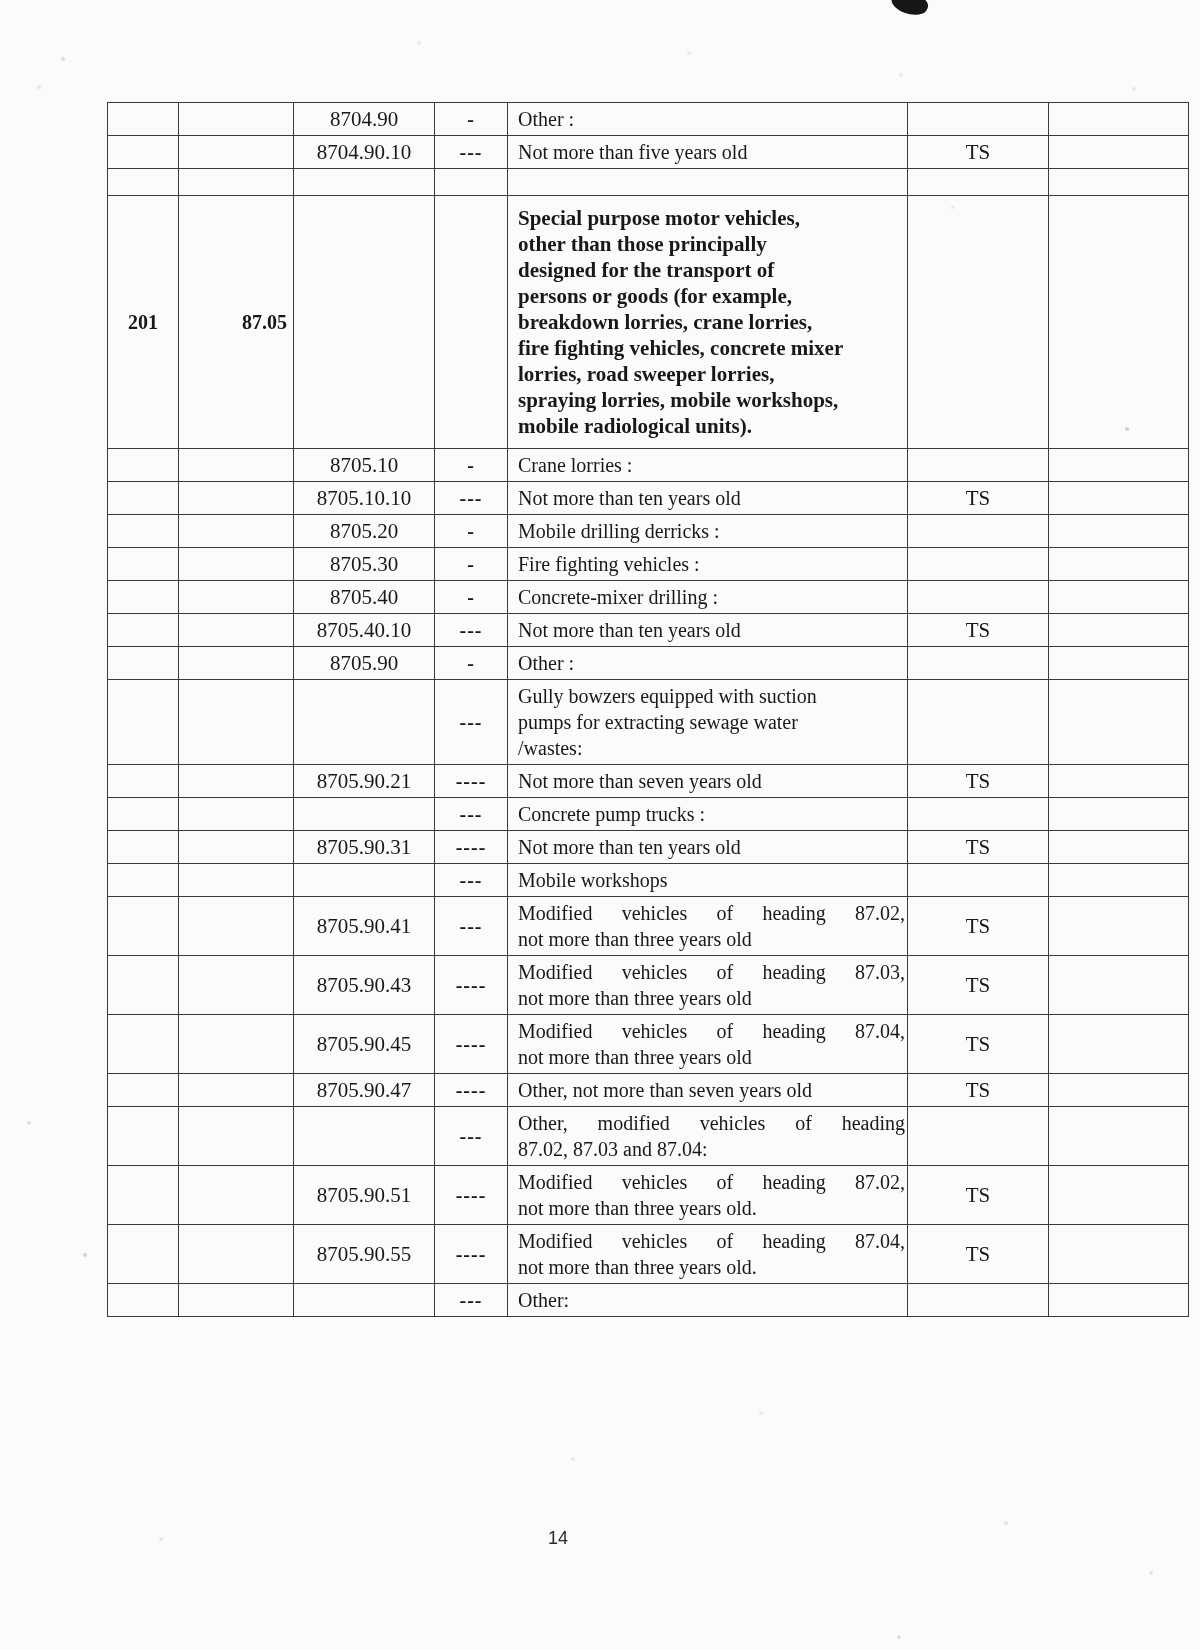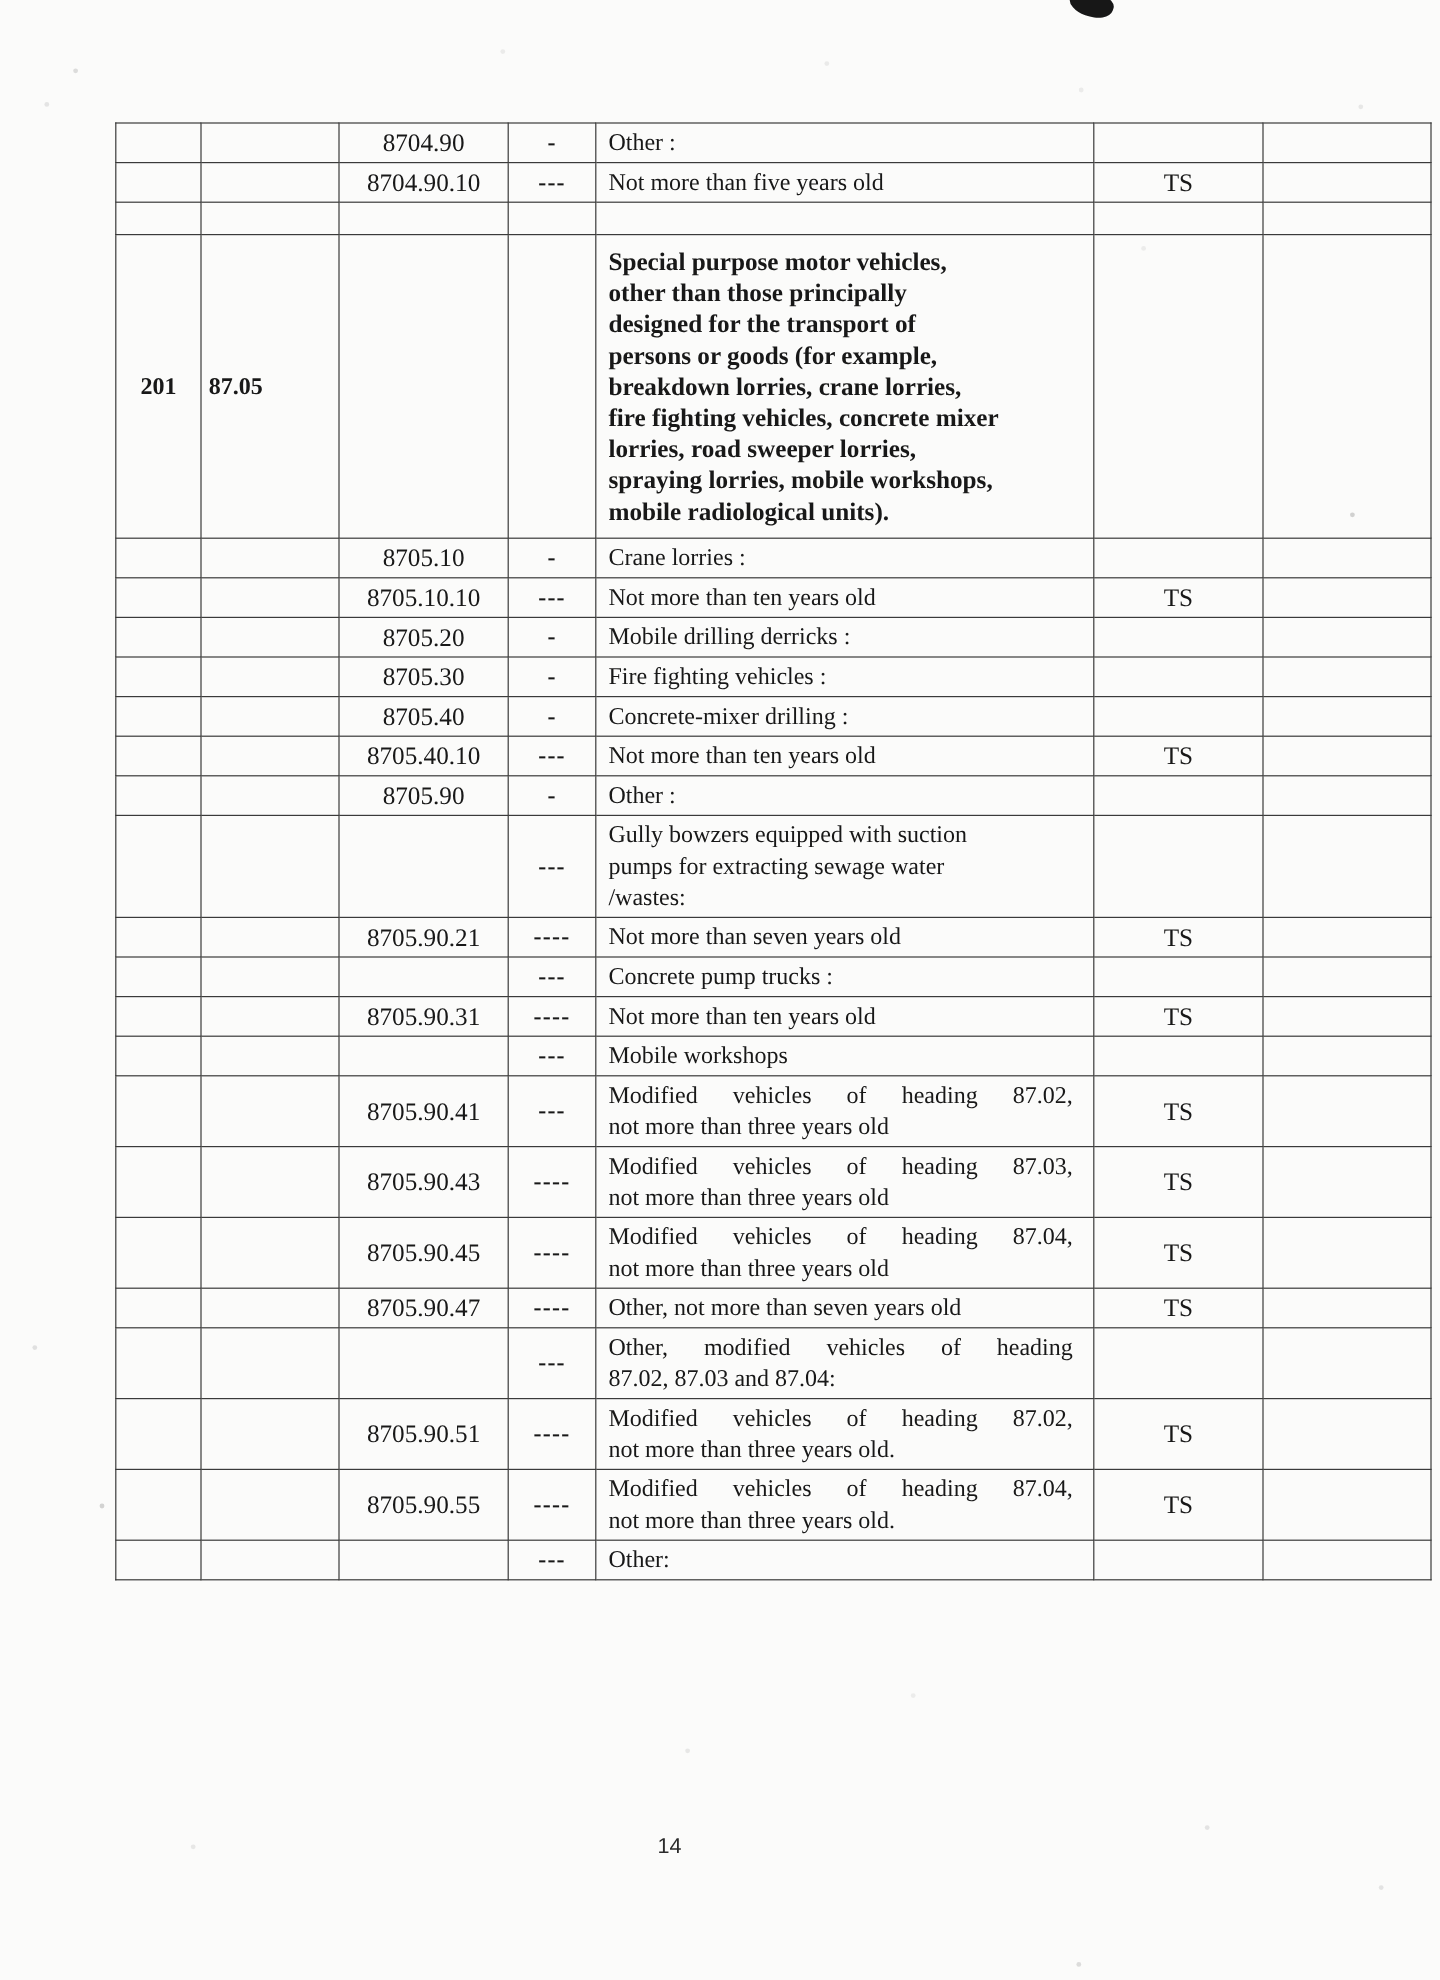--- a/index.html
+++ b/index.html
@@ -36,38 +36,38 @@
       418px 42px 0 1px rgba(140,140,140,.14),
       572px 1458px 0 1px rgba(130,130,130,.16),
       1005px 1522px 0 1px rgba(120,120,120,.18),
       898px 1636px 0 1px rgba(110,110,110,.22),
       160px 1538px 0 1px rgba(130,130,130,.16),
       1150px 1572px 0 1px rgba(120,120,120,.18),
       760px 1412px 0 1px rgba(140,140,140,.13),
       952px 206px 0 1px rgba(140,140,140,.13);
   }
   table.tariff {
-    position:absolute; left:96px; top:102px;
+    position:absolute; left:107px; top:102px;
     width:990px;
     border-collapse:collapse;
     table-layout:fixed;
   }
   td {
     border:1px solid #3a3a3a;
     padding:3px 6px;
     vertical-align:middle;
     font-size:20px;
     line-height:26px;
     overflow:hidden;
   }
   .c-sn      { width:58px;  text-align:center; font-weight:bold; }
-  .c-heading { width:102px; text-align:left; font-weight:bold; }
+  .c-heading { width:102px; text-align:right; font-weight:bold; }
   .c-code    { width:128px; text-align:center; font-size:21px; }
   .c-dash    { width:60px;  text-align:center; font-weight:bold; letter-spacing:1px; }
-  .c-desc    { width:387px; padding-left:10px; padding-right:17px; }
+  .c-desc    { width:387px; padding-left:10px; padding-right:2px; }
   .c-ts      { width:128px; text-align:center; font-weight:normal; font-size:21px; }
   .c-extra   { width:127px; }
   tr.spacer td { height:20px; }
   tr.heading-row .c-desc {
     font-weight:bold; font-size:21px; line-height:26px;
     padding-top:9px; padding-bottom:9px;
   }
   .c-desc div { min-height:26px; }
   .just { text-align:justify; text-align-last:justify; }
   .page-number {

